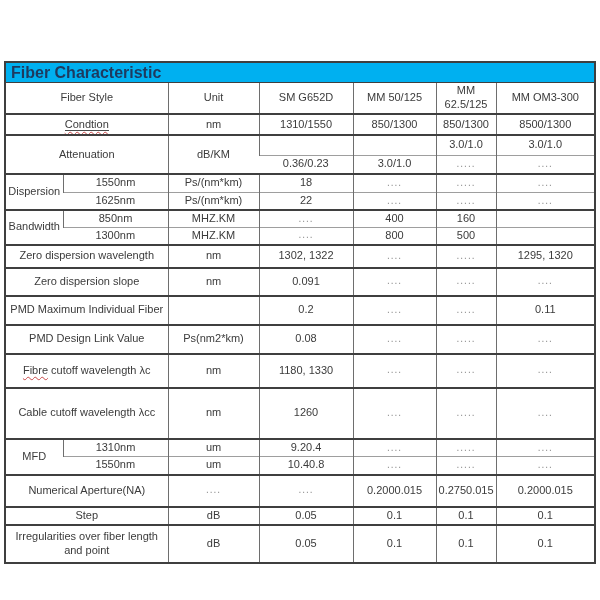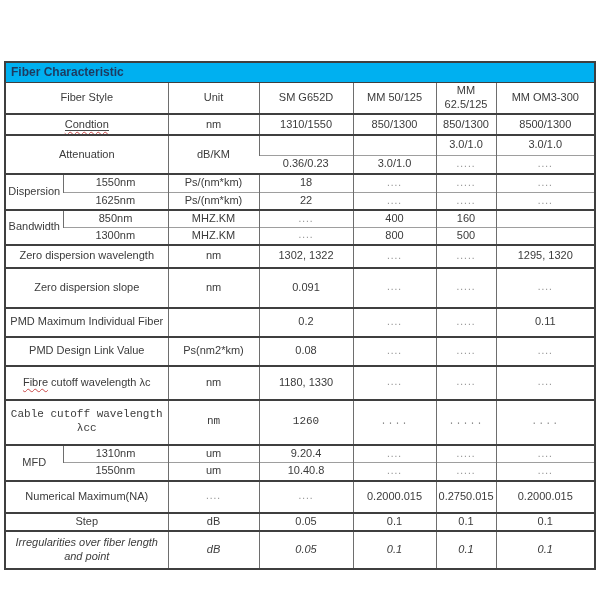--- a/index.html
+++ b/index.html
@@ -11,21 +11,21 @@
   }
   .table-wrap{
     position:absolute;left:4px;top:61px;width:588px;
     border:2px solid #3f3f3f;
     background:#ffffff;
   }
   .band{
     height:19px;line-height:19px;
     border-bottom:1px solid #3f3f3f;
     padding-left:5px;
-    font-size:12px;font-weight:bold;
+    font-size:16px;font-weight:bold;
   }
   table{
     border-collapse:collapse;table-layout:fixed;width:588px;
     font-size:11px;
   }
   td{
     border-left:1px solid #6e6e6e;
     text-align:center;vertical-align:middle;
     padding:1px 2px;
     overflow:hidden;
@@ -132,21 +132,21 @@
           <td></td>
         </tr>
         <tr class="thick" style="height: 23px;">
           <td colspan="2">Zero dispersion wavelength</td>
           <td>nm</td>
           <td>1302, 1322</td>
           <td class="dots">....</td>
           <td class="dots">.....</td>
           <td>1295, 1320</td>
         </tr>
-        <tr class="thick" style="height: 40px;">
+        <tr class="thick" style="height: 28px;">
           <td colspan="2">Zero dispersion slope</td>
           <td>nm</td>
           <td>0.091</td>
           <td class="dots">....</td>
           <td class="dots">.....</td>
           <td class="dots">....</td>
         </tr>
         <tr class="thick" style="height: 29px;">
           <td colspan="2">PMD Maximum Individual Fiber</td>
           <td></td>
@@ -164,21 +164,21 @@
           <td class="dots">....</td>
         </tr>
         <tr class="thick" style="height: 34px;">
           <td colspan="2"><span class="spell">Fibre</span><span> cutoff wavelength </span><span class="lam">λc</span></td>
           <td>nm</td>
           <td>1180, 1330</td>
           <td class="dots">....</td>
           <td class="dots">.....</td>
           <td class="dots">....</td>
         </tr>
-        <tr class="thick" style="height: 45px; font-family: Liberation Mono, monospace;">
+        <tr class="thick" style="height: 51px;">
           <td colspan="2"><span>Cable cutoff wavelength </span><span class="lam">λcc</span></td>
           <td>nm</td>
           <td>1260</td>
           <td class="dots">....</td>
           <td class="dots">.....</td>
           <td class="dots">....</td>
         </tr>
         <tr class="thick" style="height: 18px;">
           <td rowspan="2">MFD</td>
           <td>1310nm</td>
@@ -190,36 +190,36 @@
         </tr>
         <tr class="thin" style="height: 18px;">
           <td>1550nm</td>
           <td>um</td>
           <td>10.40.8</td>
           <td class="dots">....</td>
           <td class="dots">.....</td>
           <td class="dots">....</td>
         </tr>
         <tr class="thick" style="height: 32px;">
-          <td colspan="2">Numerical Maximum(NA)</td>
+          <td colspan="2">Numerical Aperture(NA)</td>
           <td class="dots">....</td>
           <td class="dots">....</td>
           <td>0.2000.015</td>
           <td>0.2750.015</td>
           <td>0.2000.015</td>
         </tr>
         <tr class="thick" style="height: 18px; padding-left: 18px;">
           <td colspan="2">Step</td>
           <td>dB</td>
           <td>0.05</td>
           <td>0.1</td>
           <td>0.1</td>
           <td>0.1</td>
         </tr>
-        <tr class="thick" style="height: 37px; font-style: italic;">
+        <tr class="thick" style="height: 37px;">
           <td colspan="2">Irregularities over fiber length and point</td>
           <td>dB</td>
           <td>0.05</td>
           <td>0.1</td>
           <td>0.1</td>
           <td>0.1</td>
         </tr>
       </tbody>
   </table>
 </div>

